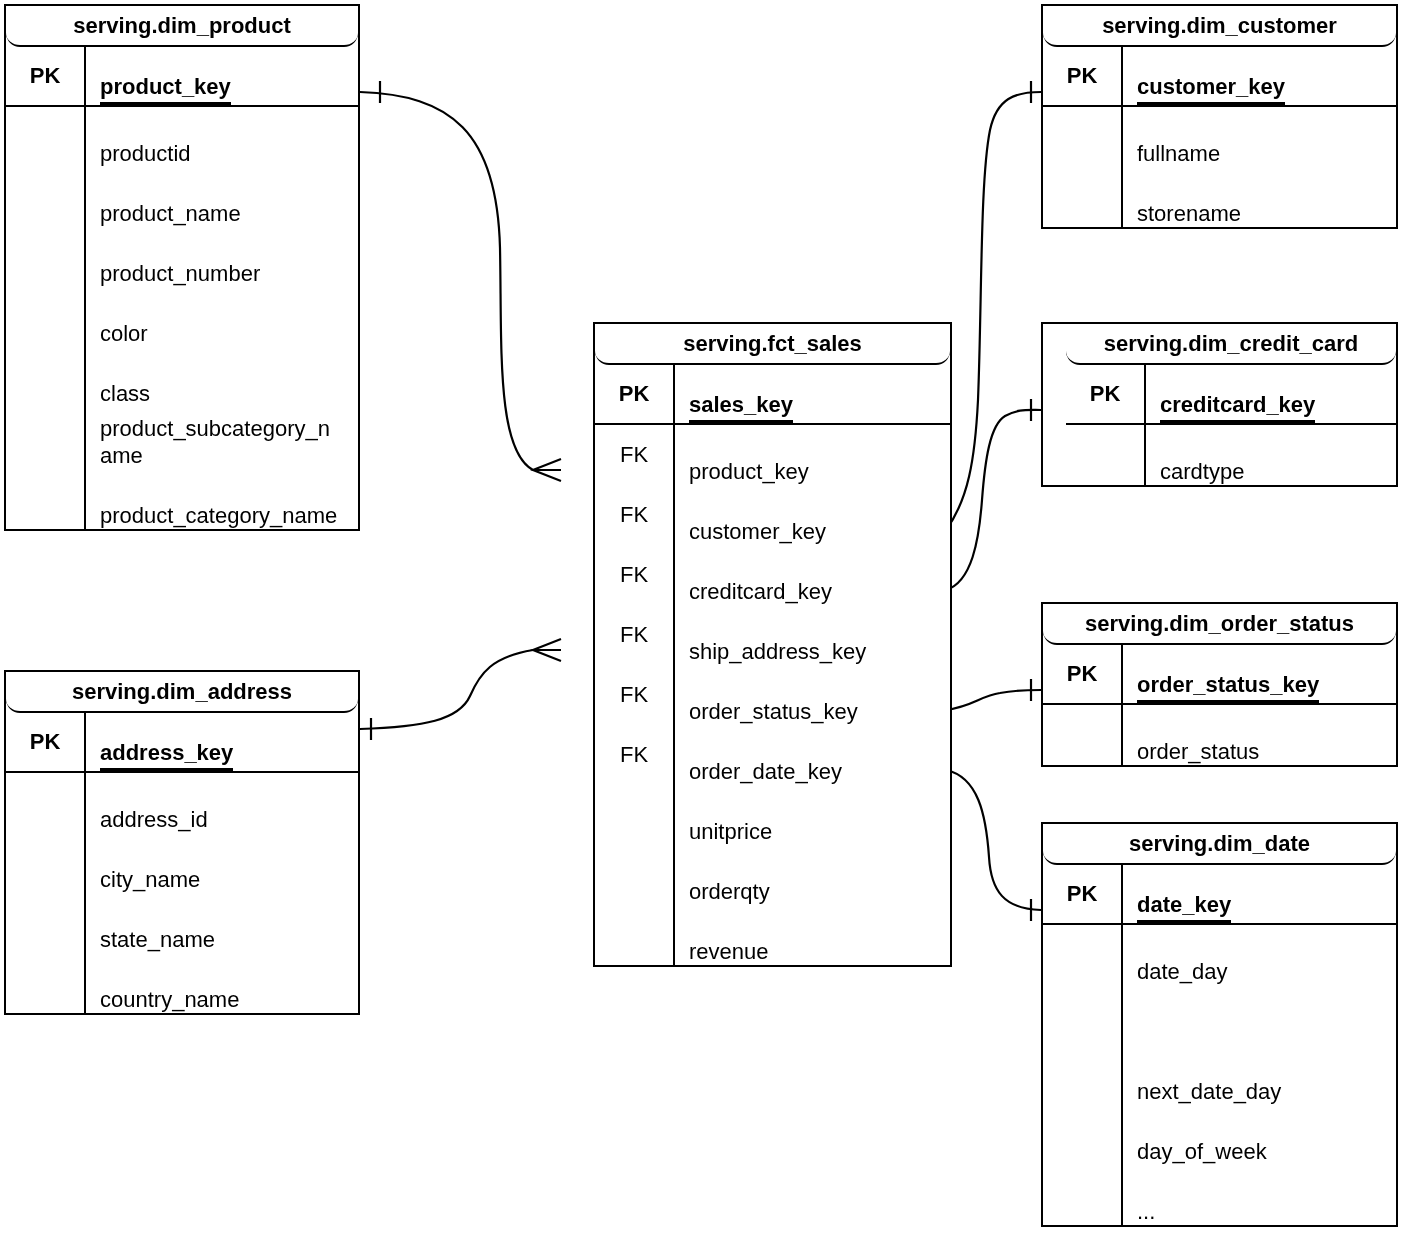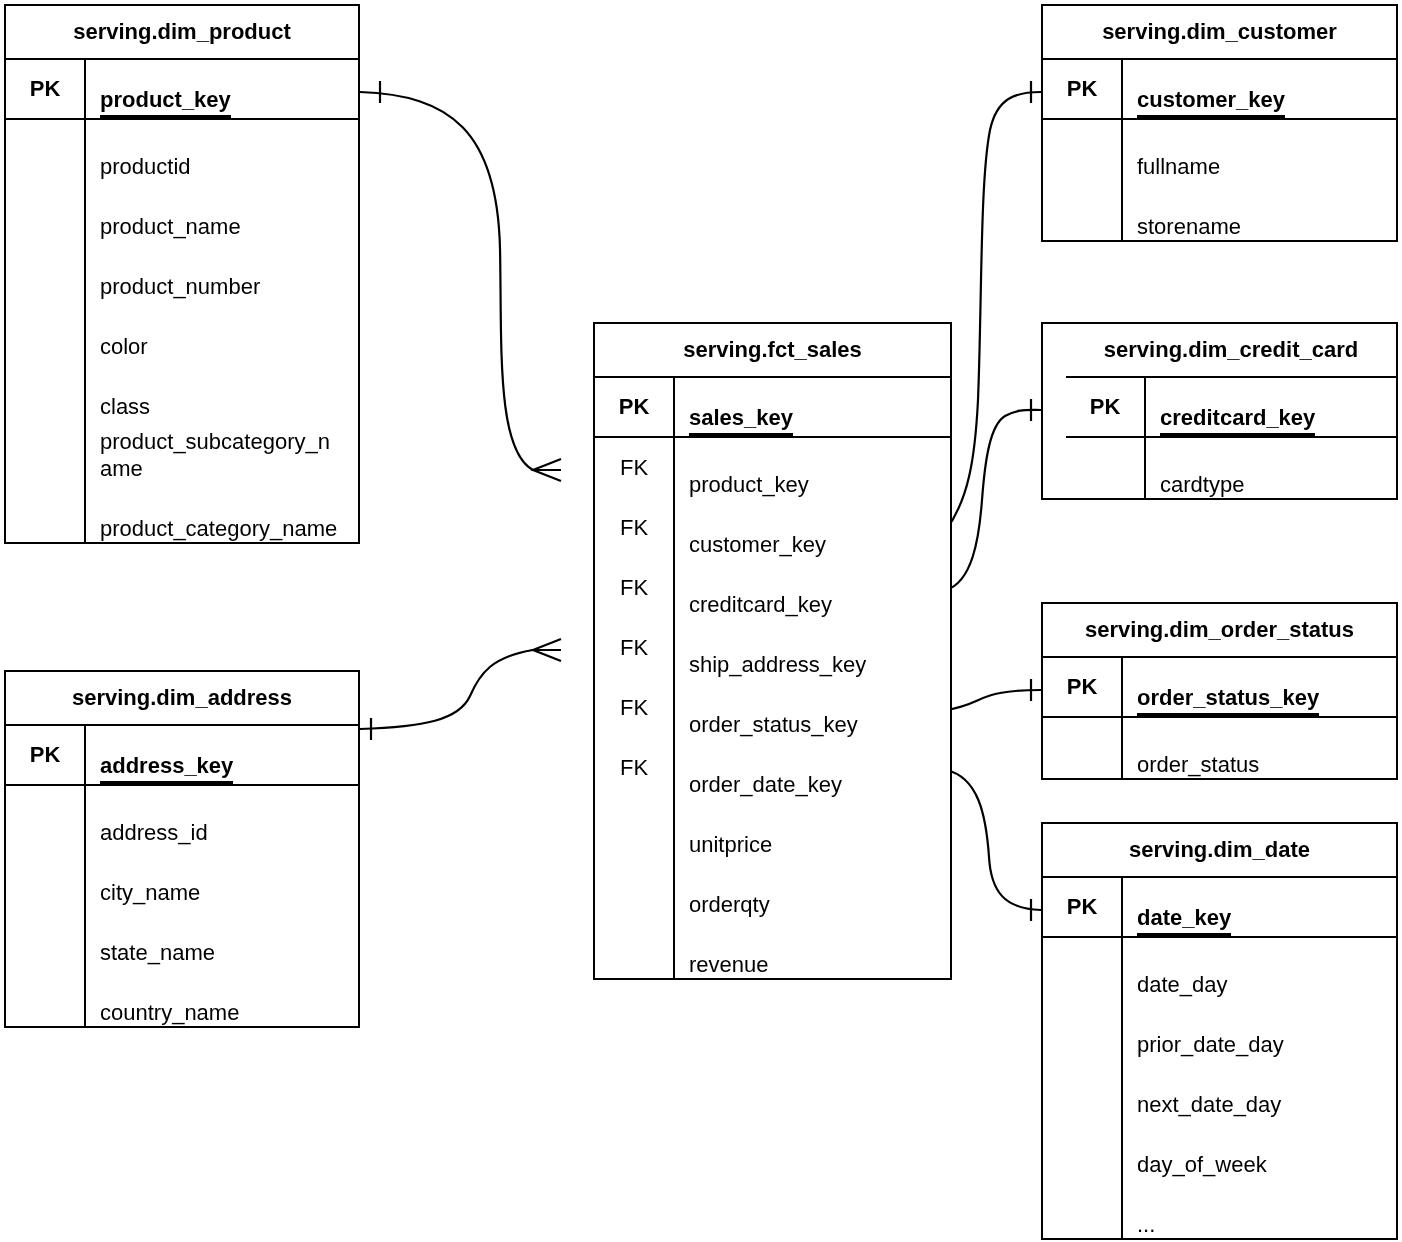--- a/index.html
+++ b/index.html
@@ -17,28 +17,29 @@
     left: 0; top: 0;
     width: 1402px; height: 1242px;
   }
   .entity {
     position: absolute;
     background: #ffffff;
     border: 2px solid #000000;
     box-sizing: border-box;
   }
   .e-title {
-    height: 54px;
+    height: 41px;
     border-bottom: 2px solid #000000;
     display: flex;
     align-items: center;
     justify-content: center;
     font-weight: bold;
     font-size: 22px;
     box-sizing: border-box;
+    border-radius: 14px;
   }
   .e-row {
     display: flex;
     align-items: stretch;
     height: 60px;
     box-sizing: border-box;
   }
   .e-row.pk {
     border-bottom: 2px solid #000000;
   }
@@ -243,21 +244,20 @@
       <div class="e-cell">
           <span class="pk-name">date_key</span>
         </div>
     </div>
     <div class="e-row">
       <div class="e-badge"></div>
       <div class="e-cell">date_day</div>
     </div>
     <div class="e-row">
       <div class="e-badge"></div>
-      <div class="e-cell">prior_date_day</div>
     </div>
     <div class="e-row">
       <div class="e-badge"></div>
       <div class="e-cell">next_date_day</div>
     </div>
     <div class="e-row">
       <div class="e-badge"></div>
       <div class="e-cell">day_of_week</div>
     </div>
     <div class="e-row">

